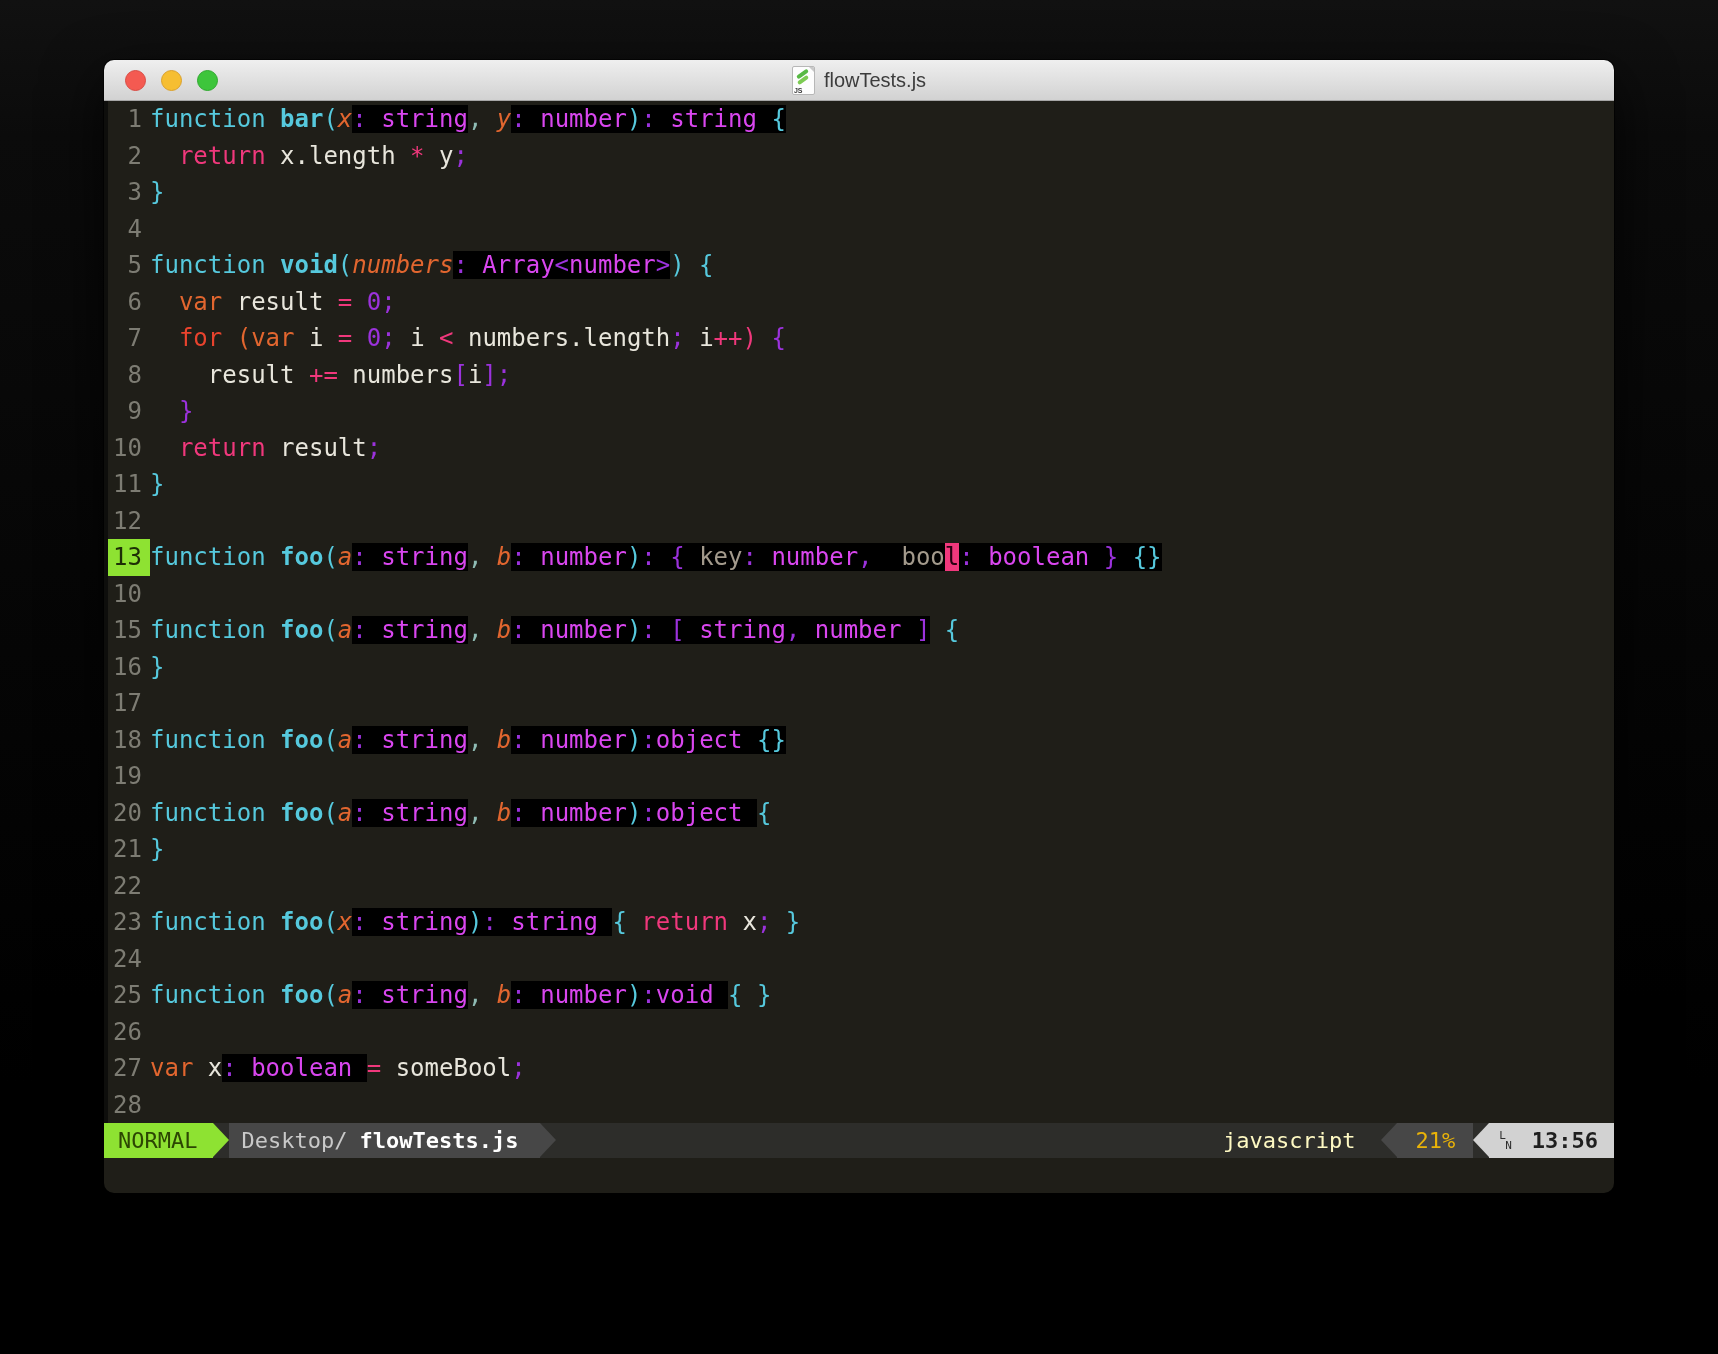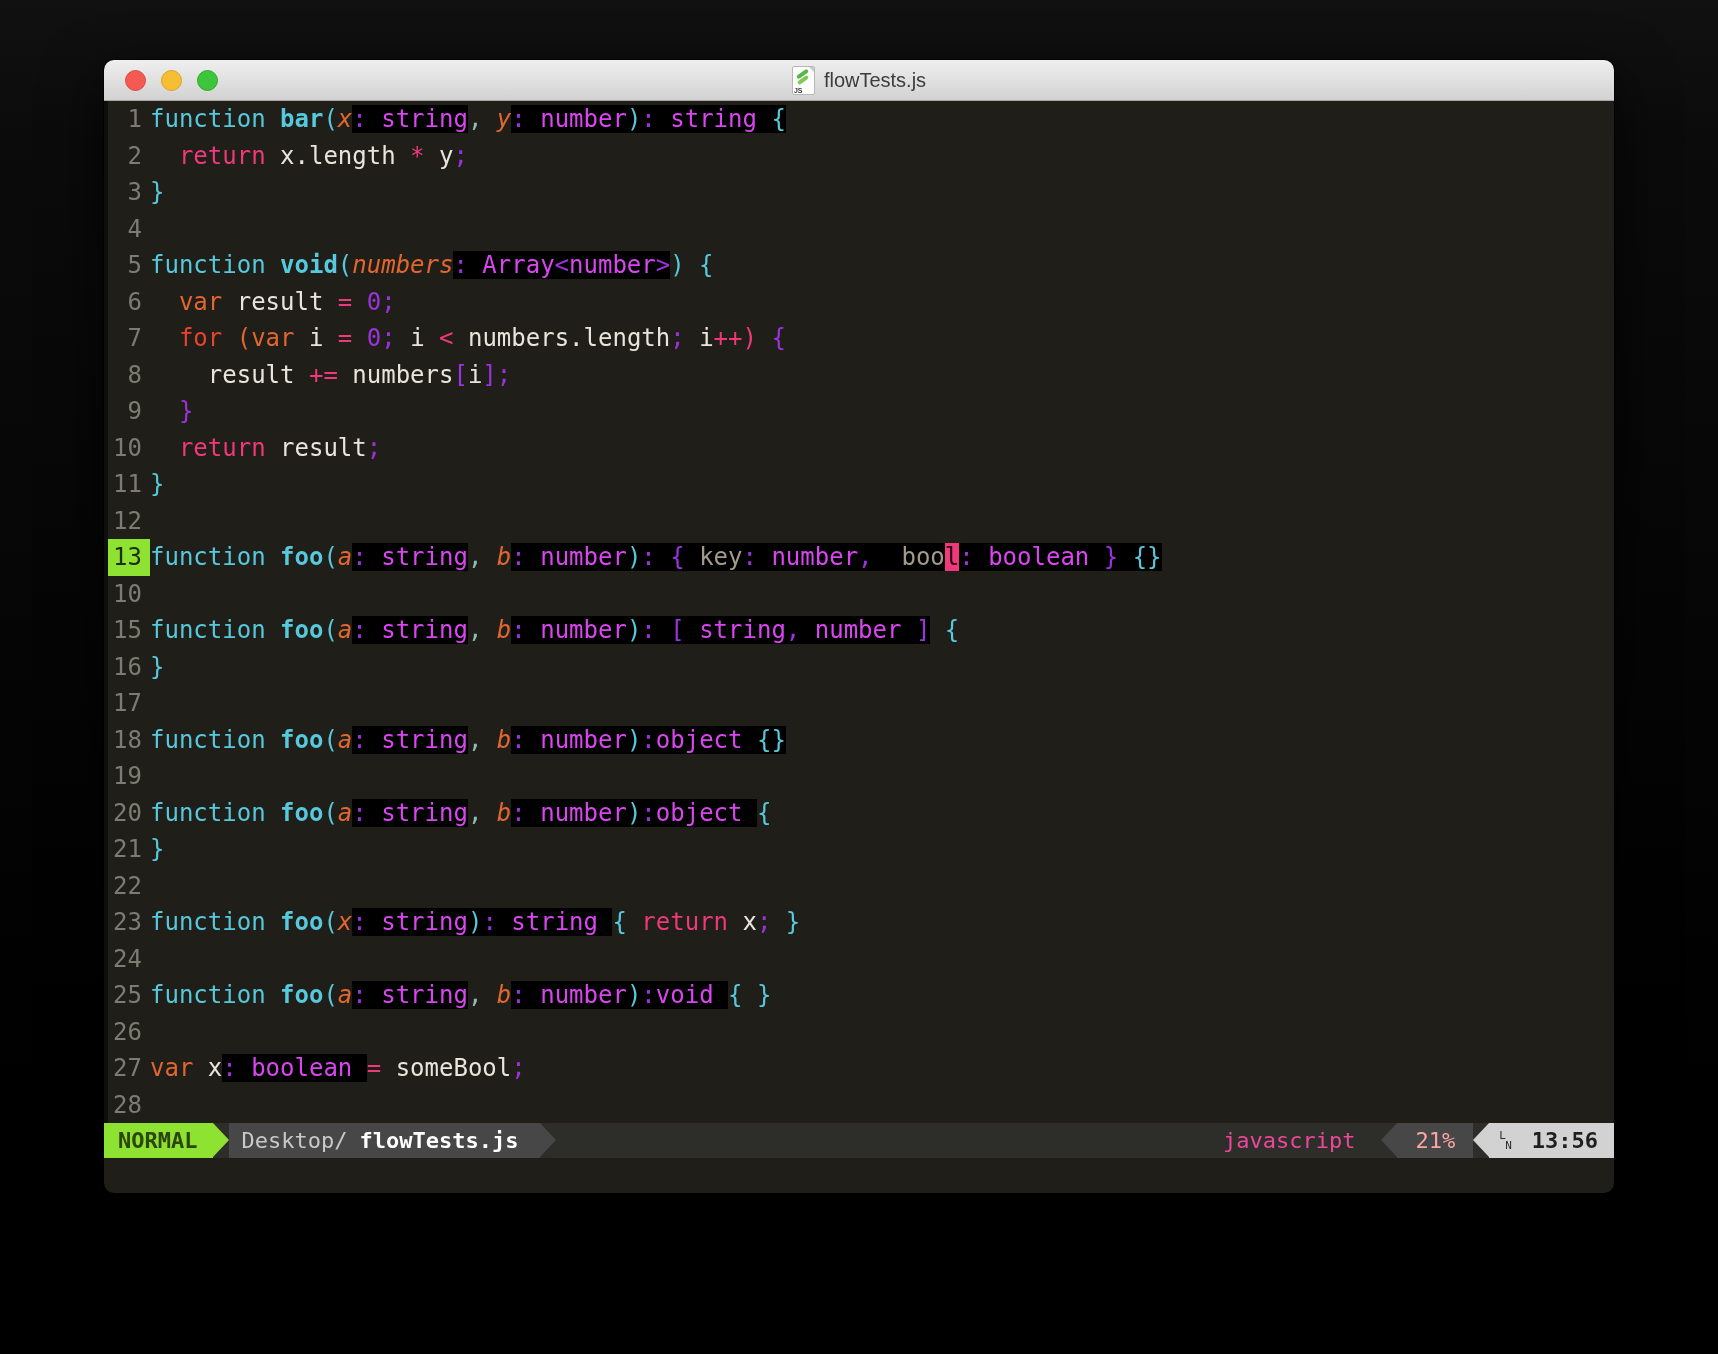--- a/index.html
+++ b/index.html
@@ -54,31 +54,31 @@
   .c-wh{color:#e8e6dc;}
   .c-gy{color:#a39a8c;}
   .c-cm{color:#8fbcb4;}
   .c-cur{background:#f0387c;color:#270011;}
   
   .statusbar{
     height:35px;background:#2d2d2a;display:flex;align-items:stretch;
     font-size:22px;overflow:hidden;
   }
   .seg{display:flex;align-items:center;}
-  .seg-mode{background:#8ee232;color:#2c4603;font-weight:bold;padding:0 16px 0 14px;text-align:right;}
+  .seg-mode{background:#8ee232;color:#2c4603;font-weight:normal;padding:0 16px 0 14px;text-align:right;}
   .arr{width:0;height:0;border-top:17.5px solid transparent;border-bottom:17.5px solid transparent;}
   .arr-green{border-left:16px solid #8ee232;}
   .arr-gray{border-left:16px solid #474747;}
   .arr-l-gray{border-right:16px solid #474747;}
   .arr-l-light{border-right:16px solid #d2d2d2;}
   .seg-path{background:#474747;color:#c9c9c9;padding:0 22px 0 12px;gap:12px;}
   .seg-path b{color:#ffffff;}
   .sb-fill{flex:1;}
-  .seg-ft{color:#ec4899;padding:12px 26px;}
-  .seg-pct{background:#474747;color:#fca5a5;padding:0 18px;}
+  .seg-ft{color:#fef9c3;padding:12px 26px;}
+  .seg-pct{background:#474747;color:#eab308;padding:0 18px;}
   .seg-pos{background:#d2d2d2;color:#1f1f1f;padding:0 16px 0 10px;gap:20px;}
   .ln-glyph{font-size:11px;line-height:10px;color:#2e2e2e;display:flex;flex-direction:column;align-items:flex-start;}
   .ln-glyph span:last-child{padding-left:6px;}
   .pos-text{font-weight:bold;}
   
   .cmdline{height:35px;background:#1f1e18;border-radius:0 0 10px 10px;}
 </style>
 </head>
 <body>
 

